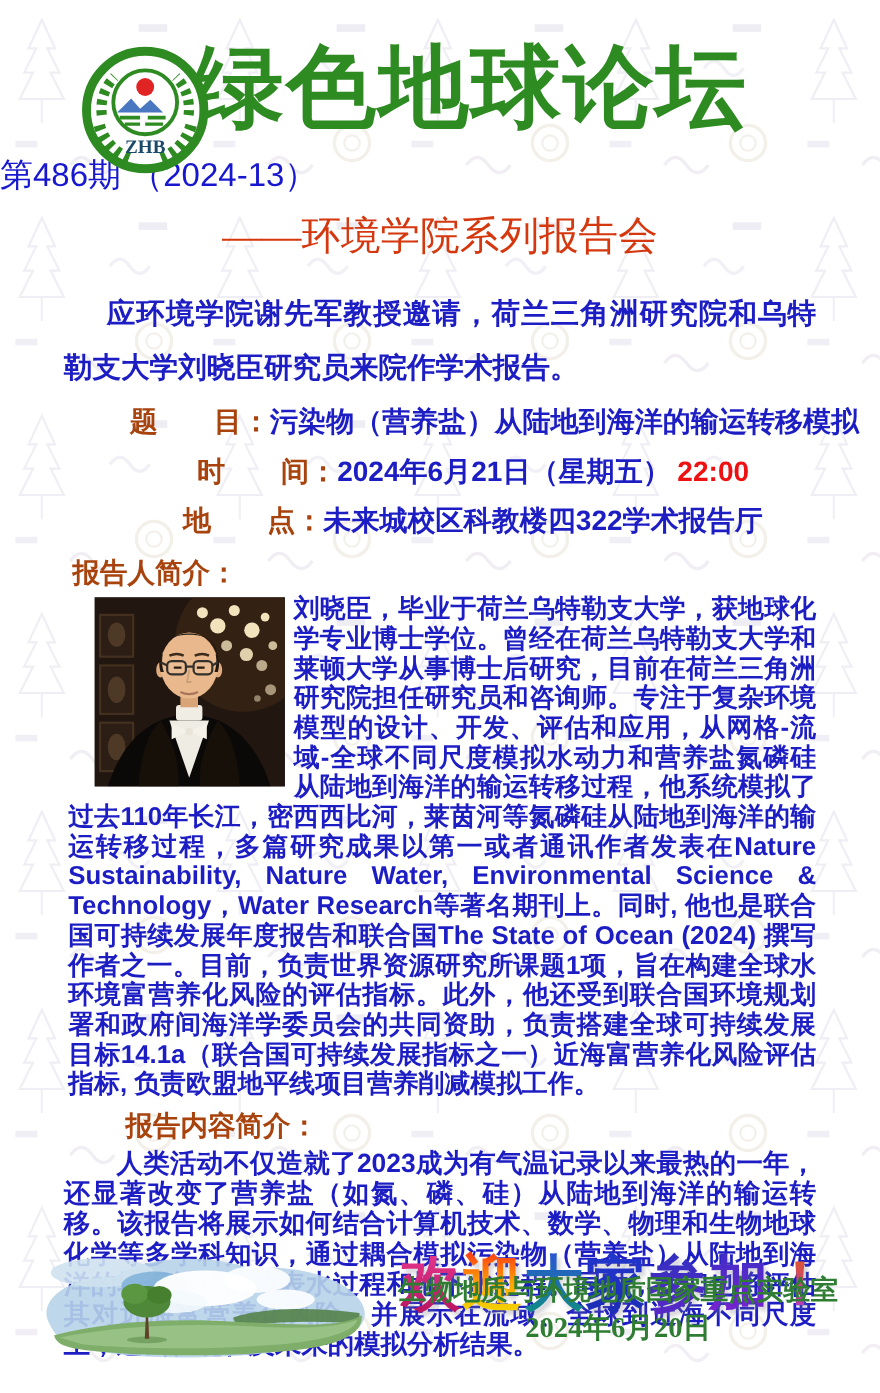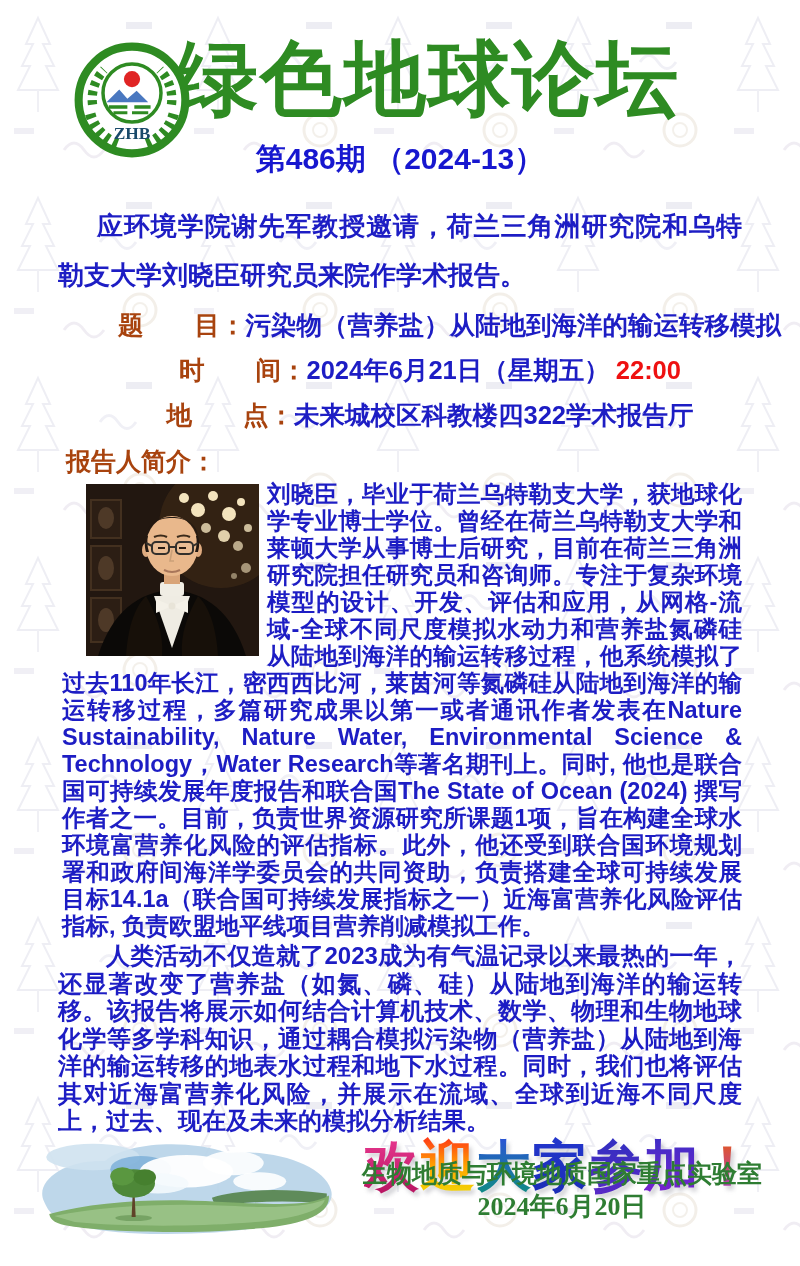--- a/index.html
+++ b/index.html
@@ -15,22 +15,22 @@
   
   .header { padding-top:36px; }
   .logo { position:absolute; left:74px; top:42px; width:116px; height:116px; }
   .title {
     text-align:center; padding-left:56px;
     font-size:82px; line-height:1.08; font-weight:700; letter-spacing:2px;
     color:var(--title-green,#2e8b22);
     font-family:"Liberation Serif","DejaVu Serif",serif;
   }
   .issue {
-    margin-top:14px; text-align:center;
-    font-size:30px; font-weight:700; color:var(--issue-blue,#1717cf);
+    margin-top:14px; text-align:left;
+    font-size:30px; font-weight:400; color:var(--issue-blue,#1717cf);
   }
   .subtitle {
     margin-top:10px; text-align:center;
     font-size:36px; font-weight:400; color:var(--subtitle-red,#d5380e);
     font-family:"Liberation Serif","DejaVu Serif",serif;
   }
 
   
   .main { margin-top:22px; padding:0 58px; }
   .intro {
@@ -113,20 +113,21 @@
       <path d="M84 54 a36 36 0 0 0 -10 -30" fill="none" stroke="#2e8b22" stroke-width="8" stroke-dasharray="4 4"></path>
       <circle cx="50" cy="44" r="25" fill="#ffffff" stroke="#2e8b22" stroke-width="3"></circle>
       <circle cx="50" cy="32" r="7" fill="#e02424"></circle>
       <path d="M28 52 L39 41 L46 49 L54 42 L64 52 Z" fill="#4a78c0"></path>
       <path d="M30 56 h16 M52 56 h14" stroke="#2e8b22" stroke-width="3"></path>
       <path d="M34 61 h12 M50 61 h14" stroke="#2e8b22" stroke-width="2.5"></path>
       <text x="50" y="84" text-anchor="middle" font-size="15" font-weight="bold" fill="#1a4a6a" font-family="Liberation Serif,serif">ZHB</text>
     </svg>
     <div class="title">绿色地球论坛</div>
     <div class="issue">第486期 （2024-13）</div>
+    <div class="subtitle">——环境学院系列报告会</div>
   </div>
 
   <div class="main layer">
     <p class="intro">应环境学院谢先军教授邀请，荷兰三角洲研究院和乌特勒支大学刘晓臣研究员来院作学术报告。</p>
 
     <div class="details">
       <div class="detail-row">
         <span class="detail-label">题　　目：</span><span class="detail-value">污染物（营养盐）从陆地到海洋的输运转移模拟</span>
       </div>
       <div class="detail-row">
@@ -189,20 +190,21 @@
           <rect x="90" y="58" width="17" height="12" rx="4" fill="rgba(255,255,255,0.07)" stroke="#33302c" stroke-width="2"></rect>
           <path d="M83 63 H90" stroke="#33302c" stroke-width="2"></path>
           <path d="M66 62 L60 59 M107 62 L112 59" stroke="#33302c" stroke-width="2"></path>
           <path d="M72 64 H79 M93 64 H100" stroke="#2a1c12" stroke-width="2"></path>
           <path d="M86 66 L84 77 L88 77" stroke="#caa078" stroke-width="1.6" fill="none"></path>
           <path d="M78 86 Q86 90 94 86" stroke="#a8765a" stroke-width="2" fill="none"></path>
         </svg>
       </div><span>刘晓臣，毕业于荷兰乌特勒支大学，获地球化学专业博士学位。曾经在荷兰乌特勒支大学和莱顿大学从事博士后研究，目前在荷兰三角洲研究院担任研究员和咨询师。专注于复杂环境模型的设计、开发、评估和应用，从网格-流域-全球不同尺度模拟水动力和营养盐氮磷硅从陆地到海洋的输运转移过程，他系统模拟了过去110年长江，密西西比河，莱茵河等氮磷硅从陆地到海洋的输运转移过程，多篇研究成果以第一或者通讯作者发表在Nature Sustainability, Nature Water, Environmental Science &amp; Technology，Water Research等著名期刊上。同时, 他也是联合国可持续发展年度报告和联合国The State of Ocean (2024) 撰写作者之一。目前，负责世界资源研究所课题1项，旨在构建全球水环境富营养化风险的评估指标。此外，他还受到联合国环境规划署和政府间海洋学委员会的共同资助，负责搭建全球可持续发展目标14.1a（联合国可持续发展指标之一）近海富营养化风险评估指标, 负责欧盟地平线项目营养削减模拟工作。</span>
     </div>
 
+    <div class="section-label abstract-label">报告内容简介：</div>
     <p class="abstract">人类活动不仅造就了2023成为有气温记录以来最热的一年，还显著改变了营养盐（如氮、磷、硅）从陆地到海洋的输运转移。该报告将展示如何结合计算机技术、数学、物理和生物地球化学等多学科知识，通过耦合模拟污染物（营养盐）从陆地到海洋的输运转移的地表水过程和地下水过程。同时，我们也将评估其对近海富营养化风险，并展示在流域、全球到近海不同尺度上，过去、现在及未来的模拟分析结果。</p>
   </div>
 
   <svg class="landscape" viewBox="0 0 300 115" xmlns="http://www.w3.org/2000/svg">
     <path d="M10 70 C0 50 30 28 70 30 C90 12 150 8 190 22 C240 18 285 35 292 58 C298 76 270 92 230 94 C180 104 90 104 55 96 C25 92 16 84 10 70 Z" fill="#b7d3e8" opacity="0.9"></path>
     <ellipse cx="58" cy="26" rx="46" ry="13" fill="#cfe2f0" opacity="0.9"></ellipse>
     <ellipse cx="105" cy="38" rx="30" ry="13" fill="#7fb2d9" opacity="0.85"></ellipse>
     <ellipse cx="150" cy="40" rx="46" ry="16" fill="#ffffff" opacity="0.95"></ellipse>
     <ellipse cx="196" cy="32" rx="30" ry="12" fill="#ffffff" opacity="0.9"></ellipse>
     <ellipse cx="122" cy="52" rx="30" ry="10" fill="#f4f9fd" opacity="0.9"></ellipse>

